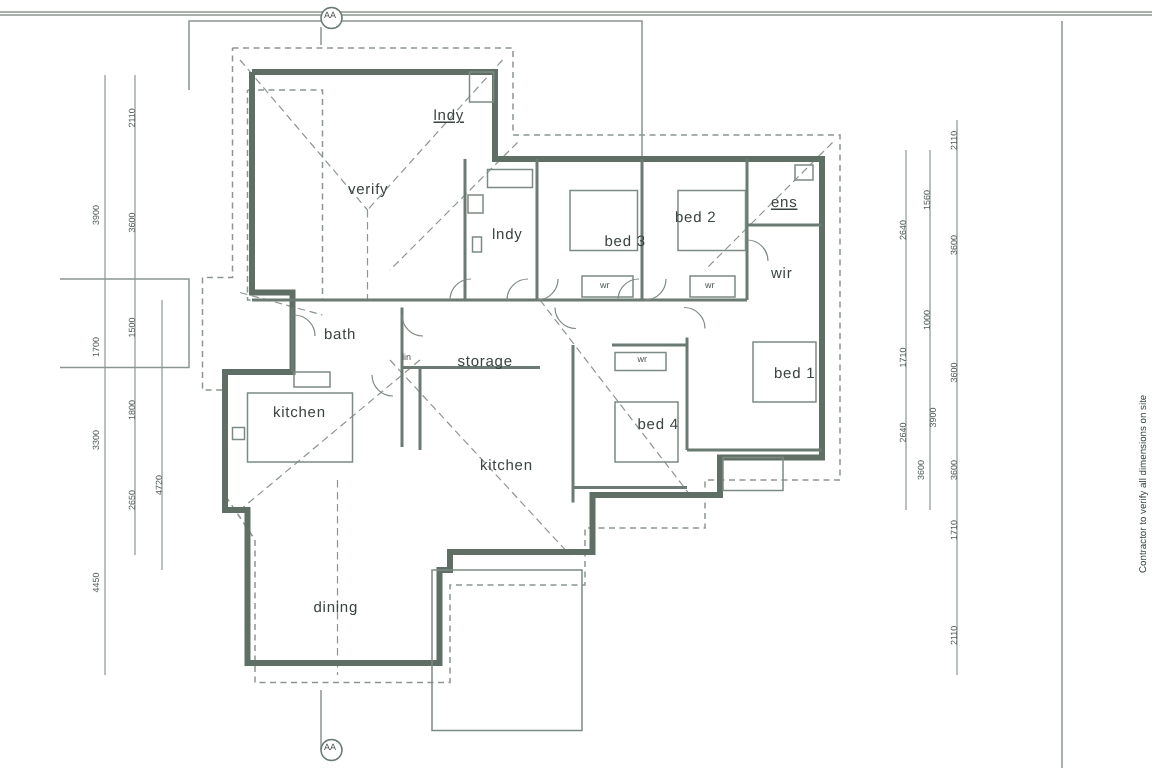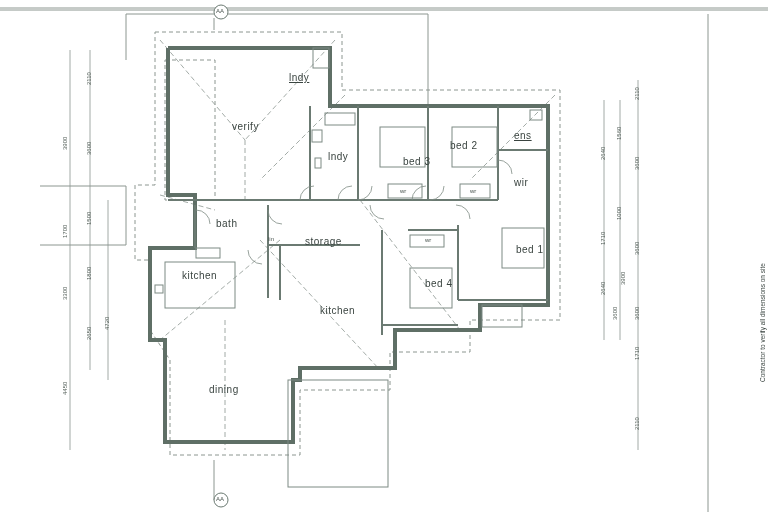--- a/index.html
+++ b/index.html
@@ -126,21 +126,21 @@
 <span class="room-label" style="left:380px;top:156px;margin-left:23px;">bed 3</span>
 <span class="room-label" style="left:450px;top:140px;">bed 2</span>
 <span class="room-label" style="left:514px;top:130px;text-decoration:underline;">ens</span>
 <span class="room-label" style="left:514px;top:177px;">wir</span>
 <span class="room-label" style="left:216px;top:218px;">bath</span>
 <span class="room-label" style="left:305px;top:236px;">storage</span>
 <span class="room-label" style="left:516px;top:244px;">bed 1</span>
 <span class="room-label" style="left:182px;top:270px;">kitchen</span>
 <span class="room-label" style="left:320px;top:305px;">kitchen</span>
 <span class="room-label" style="left:425px;top:278px;">bed 4</span>
-<span class="room-label" style="left:209px;top:384px;text-align:center;">dining</span>
+<span class="room-label" style="left:209px;top:400px;text-align:center;">dining</span>
 
 <span class="small-label" style="left:400px;top:188px;">wr</span>
 <span class="small-label" style="left:470px;top:188px;">wr</span>
 <span class="small-label" style="left:425px;top:237px;">wr</span>
 <span class="small-label" style="left:268px;top:236px;">lin</span>
 
 <span class="dim" style="left:62px;top:150px;">3900</span>
 <span class="dim" style="left:62px;top:238px;">1700</span>
 <span class="dim" style="left:62px;top:300px;">3300</span>
 <span class="dim" style="left:62px;top:395px;">4450</span>

